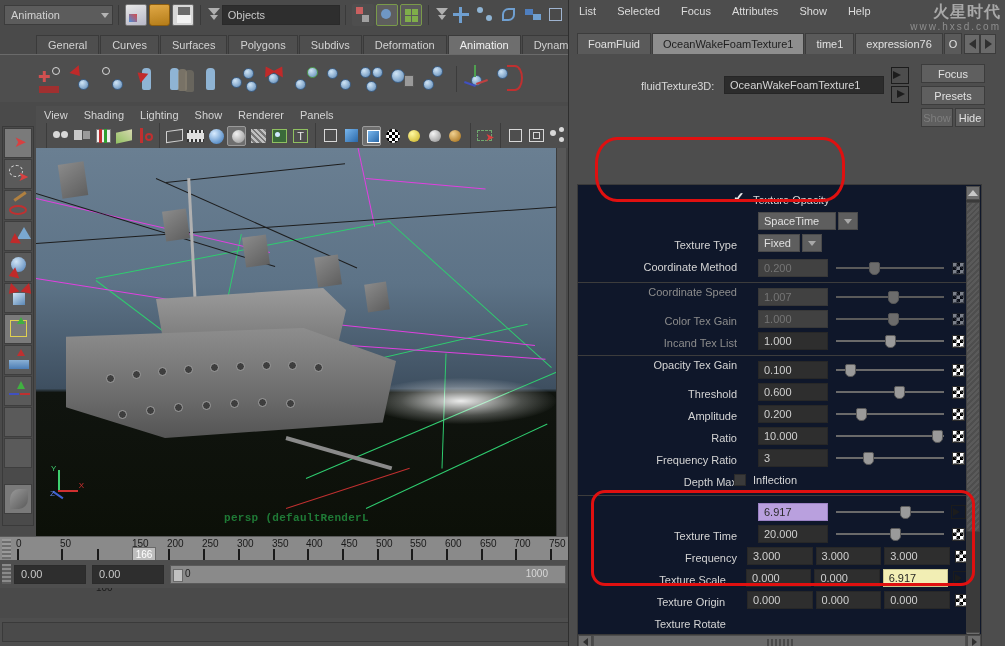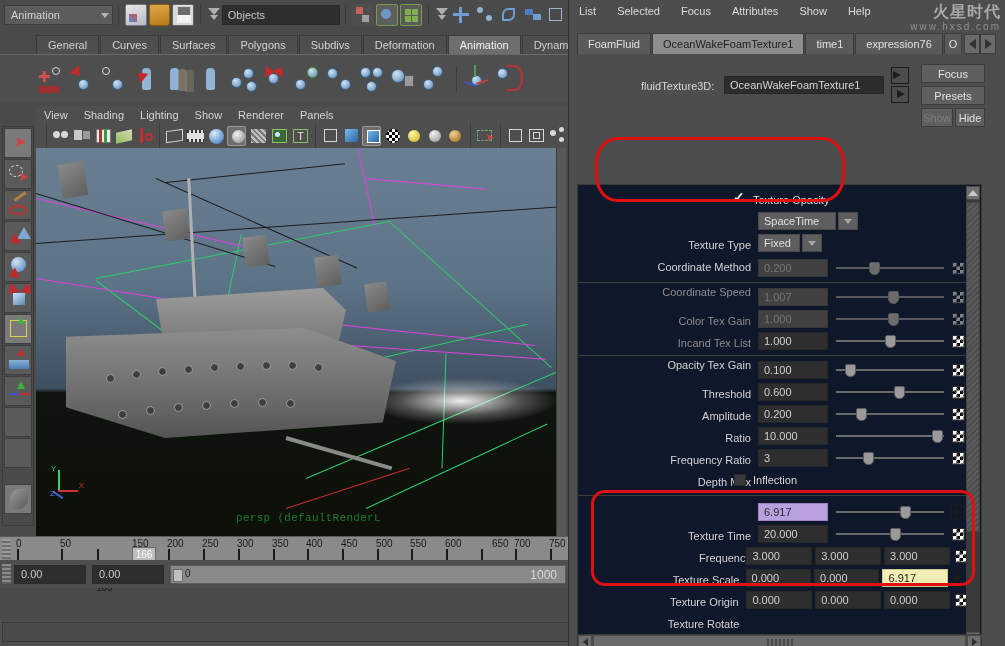--- a/index.html
+++ b/index.html
@@ -119,22 +119,22 @@
   .viewport {
     position: absolute; left: 36px; top: 148px; width: 530px; height: 388px;
     background: linear-gradient(180deg, #6a7f92 0%, #5d7387 35%, #3e4f60 62%, #10140f 63%, #0c1008 100%);
     overflow: hidden;
   }
   .vp-scroll-r {
     position:absolute; right:0; top:0; width:10px; height:388px; background:#585858;
     border-left:1px solid #3c3c3c;
   }
   .vp-text {
-    position: absolute; left: 200px; bottom: 12px; color: #1f7a36;
-    font-family: "Liberation Mono", monospace; font-size: 11px; font-weight: normal;
+    position: absolute; left: 188px; bottom: 12px; color: #1f7a36;
+    font-family: "Liberation Mono", monospace; font-size: 11px; font-weight: bold;
     letter-spacing: 0.3px; white-space: nowrap;
   }
   .axis-gizmo { position: absolute; left: 14px; bottom: 38px; width: 34px; height: 34px; }
 
   
   .ship-hull {
     position:absolute; left:30px; top:180px; width:330px; height:110px;
     background: linear-gradient(180deg,#8d8d8d,#6d6d6d 60%,#545454);
     clip-path: polygon(0% 8%, 72% 0%, 100% 30%, 96% 86%, 30% 100%, 0% 72%);
   }
@@ -186,21 +186,21 @@
   .num-field {
     width: 72px; height: 19px; background: #2e2e2e; border:1px solid #2b2b2b;
     color:#c8c8c8; font-size:11px; display:flex; align-items:center; padding-left:6px;
     margin-right: 6px;
   }
   .range-bar {
     flex:1; height:19px; background:#8a8a8a; border:1px solid #5a5a5a;
     position:relative; margin-right:2px;
   }
   .range-bar .rb-lo { position:absolute;left:14px;top:2px;font-size:10px;color:#1f1f1f;}
-  .range-bar .rb-hi { position:absolute;right:8px;top:2px;font-size:12px;color:#d8d8d8;}
+  .range-bar .rb-hi { position:absolute;right:17px;top:2px;font-size:10px;color:#d8d8d8;}
   .range-grip { position:absolute; left:2px; top:3px; width:10px; height:13px; background:#c0c0c0; border:1px solid #6a6a6a;}
 
   
   .melline {
     position: absolute; left: 0; top: 588px; width: 568px; height: 30px;
     background: #4e4e4e; display:flex; align-items:center; padding-left:14px;
   }
   .mel-lbl { width: 44px; color:#d0d0d0; font-size:11px; }
   .mel-input { flex:1; height:20px; background:#3d3d3d; border:1px solid #333; }
   .mel-black { width: 52px; height:20px; background:#000; border:1px solid #333; margin-left:2px;}
@@ -289,21 +289,21 @@
     position:absolute; top:16px; left:0; width:14px; height:330px;
     background: repeating-linear-gradient(135deg,#5a5a5a 0 2px,#4e4e4e 2px 4px);
     border:1px solid #444;
   }
   .tri-up { width:0;height:0;border-left:5px solid transparent;border-right:5px solid transparent;border-bottom:6px solid #c8c8c8;}
 
   .attr-inner { position:absolute; left:0; top:0; width:389px; height:460px; overflow:hidden;}
 
   .arow { position:relative; height:22px; display:flex; align-items:center; }
   .arow .lab {
-    width: 180px; text-align:right; padding-right:7px; font-size:11px; color:#d4d4d4;margin-top:48px;
+    width: 180px; text-align:right; padding-right:21px; font-size:11px; color:#d4d4d4;margin-top:48px;
   }
   .arow .lab.dim { color:#8c8c8c; }
   .fld {
     width: 70px; height:18px; background:#2e2e2e; border:1px solid #272727;
     color:#d0d0d0; font-size:11px; padding-left:5px; line-height:17px;
     font-family:"Liberation Sans",sans-serif;
   }
   .fld.dim { color:#757575; background:#414141; border-color:#383838;}
   .fld.lilac { background:#b9a0de; color:#2b2b2b; border-color:#9b82c4;}
   .fld.yellow { background:#f2eeb4; color:#1e1e1e; border-color:#c9c58f;}
@@ -748,21 +748,21 @@
         <div class="ts-lbl" style="left:292px;">400</div>
         <div class="ts-tick" style="left:293px;"></div>
         <div class="ts-lbl" style="left:327px;">450</div>
         <div class="ts-tick" style="left:328px;"></div>
         <div class="ts-lbl" style="left:362px;">500</div>
         <div class="ts-tick" style="left:363px;"></div>
         <div class="ts-lbl" style="left:396px;">550</div>
         <div class="ts-tick" style="left:397px;"></div>
         <div class="ts-lbl" style="left:431px;">600</div>
         <div class="ts-tick" style="left:432px;"></div>
-        <div class="ts-lbl" style="left:466px;margin-left:12px;">650</div>
+        <div class="ts-lbl" style="left:466px;">650</div>
         <div class="ts-tick" style="left:467px;"></div>
         <div class="ts-lbl" style="left:500px;">700</div>
         <div class="ts-tick" style="left:501px;"></div>
         <div class="ts-lbl" style="left:535px;">750</div>
         <div class="ts-tick" style="left:536px;"></div>
         <div class="ts-current">166</div>
       </div>
     </div>
 
     <div class="rangeline">

